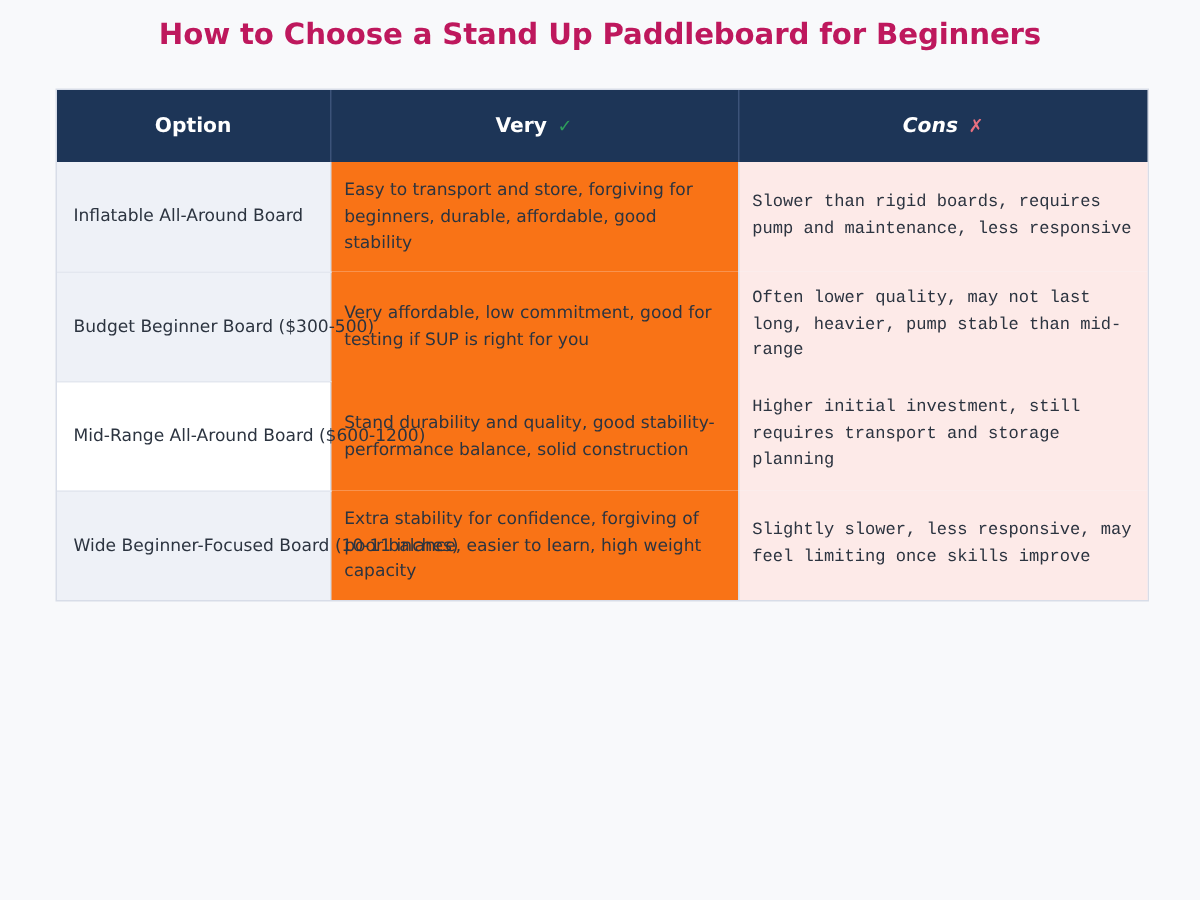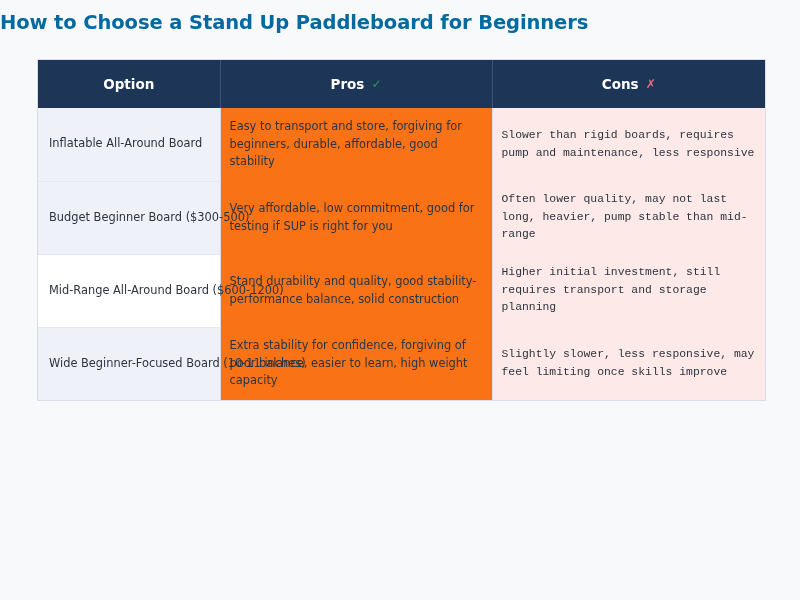--- a/index.html
+++ b/index.html
@@ -18,23 +18,24 @@
     position: relative;
     width: 800px;
     height: 600px;
     box-sizing: border-box;
   }
   .page-title {
     position: absolute;
     top: 11px;
     left: 0;
     width: 800px;
+    text-align: center;
     font-size: 19.5px;
     font-weight: bold;
-    color: #0369a1;
+    color: #be185d;
     letter-spacing: -0.1px;
   }
   .table-wrap {
     position: absolute;
     left: 37px;
     top: 59px;
     width: 729px;
     border: 1px solid #d8dde8;
     box-sizing: border-box;
   }
@@ -53,21 +54,21 @@
     font-size: 13.5px;
     font-weight: bold;
     text-align: center;
     height: 36px;
     padding: 16px 6px;
     box-sizing: border-box;
     border-right: 1px solid #3c5379;
     vertical-align: middle;
     white-space: nowrap;
   }
-  thead th:last-child { border-right: none; }
+  thead th:last-child { border-right: none; font-style: italic; }
   .hdr-inner {
     display: inline-flex;
     align-items: center;
     justify-content: center;
     gap: 7px;
   }
   .glyph-check { color: #2e9e5b; font-size: 12px; font-weight: normal; }
   .glyph-x     { color: #e8707f; font-size: 12px; font-weight: normal; }
 
   tbody td {
@@ -118,21 +119,21 @@
       </colgroup>
       <thead>
         <tr>
           <th>
             <span class="hdr-inner">
               <span>Option</span>
             </span>
           </th>
           <th>
             <span class="hdr-inner">
-              <span>Pros</span>
+              <span>Very</span>
               <span class="glyph-check">✓</span>
             </span>
           </th>
           <th>
             <span class="hdr-inner">
               <span>Cons</span>
               <span class="glyph-x">✗</span>
             </span>
           </th>
         </tr>

